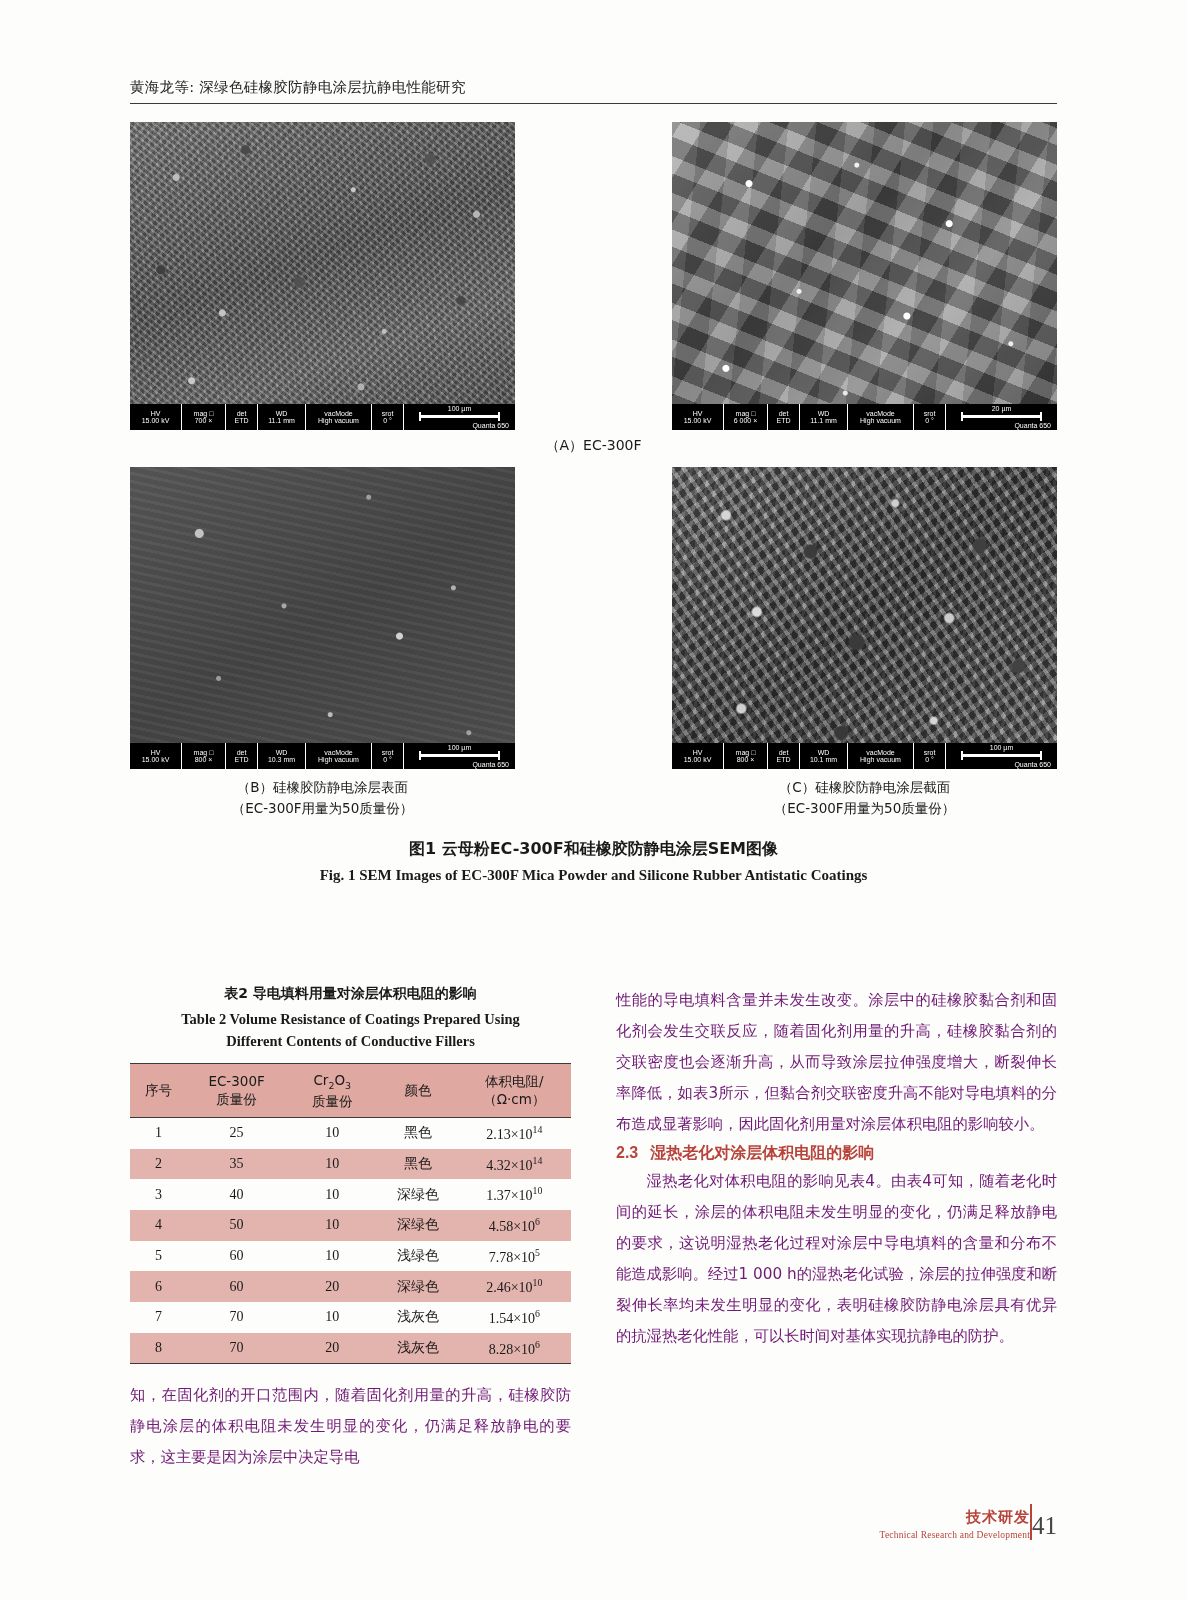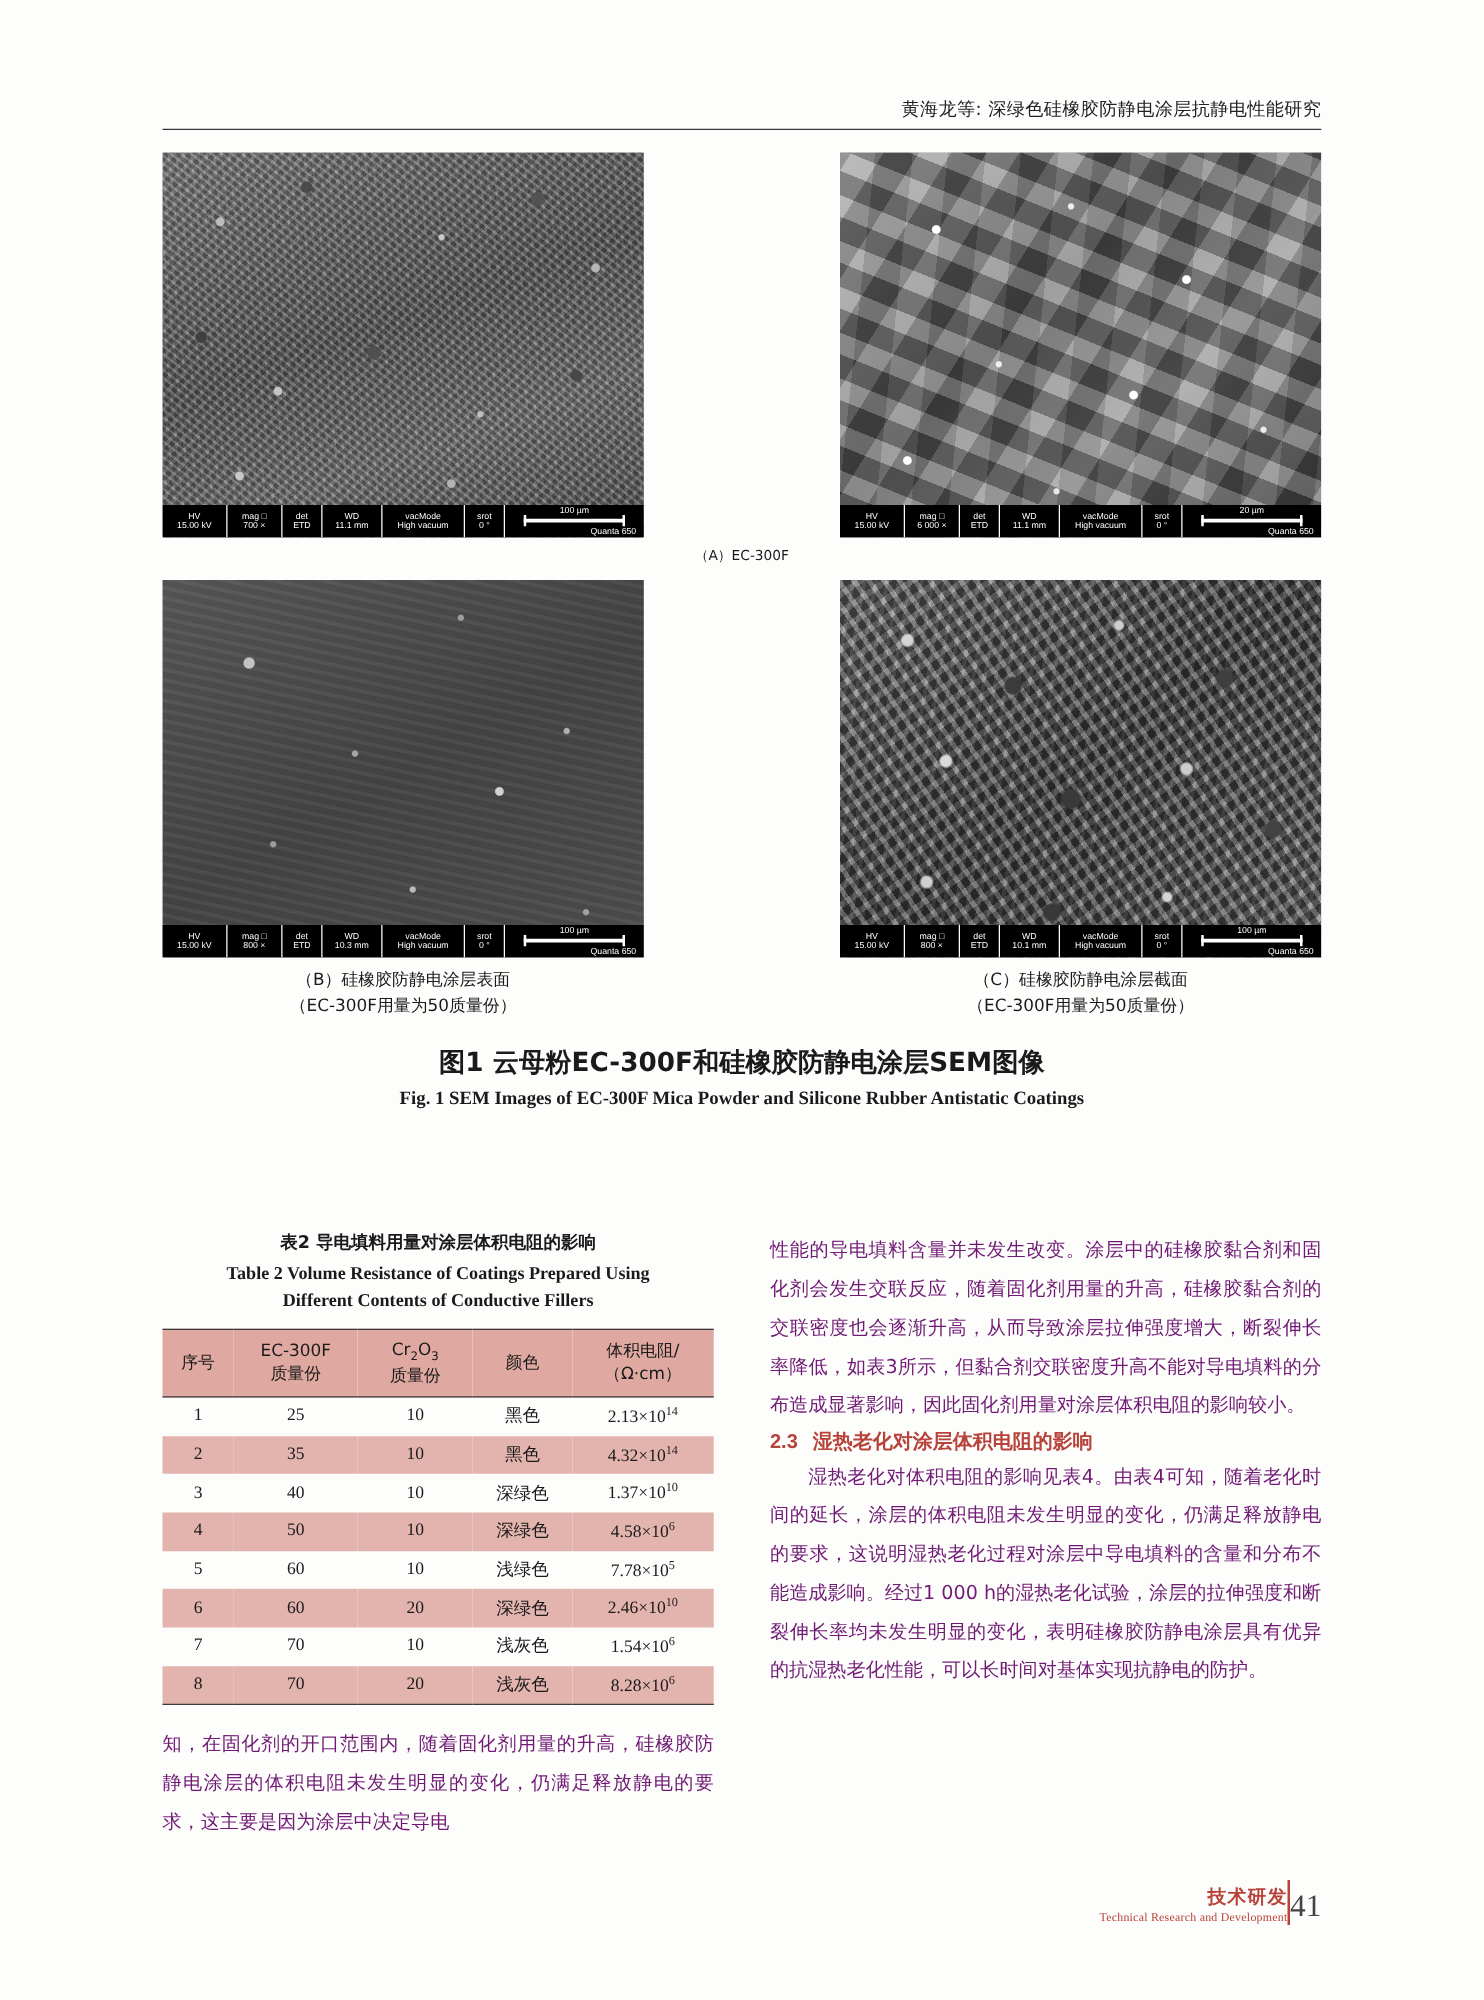--- a/index.html
+++ b/index.html
@@ -22,21 +22,21 @@
     height: 1600px;
     background: #fdfdfc;
   }
 
   
   .runhead {
     position: absolute;
     left: 130px;
     top: 78px;
     width: 927px;
-    text-align: right;
+    text-align: left;
     font-family: "DejaVu Sans", sans-serif;
     font-size: 14.5px;
     color: #222;
     letter-spacing: 0.3px;
   }
   .runhead-rule {
     position: absolute;
     left: 130px;
     top: 103px;
     width: 927px;
@@ -208,40 +208,40 @@
   .db-scale .inst {
     position: absolute;
     bottom: 1px;
     right: 6px;
     font-size: 7px;
   }
 
   .cap-center {
     text-align: center;
     font-family: "DejaVu Sans", sans-serif;
-    font-size: 11px;
+    font-size: 14px;
     color: #1a1a1a;
     margin-top: 7px;
   }
   .sub-caps {
     display: flex;
     justify-content: space-between;
     margin-top: 8px;
   }
   .sub-cap {
     width: 385px;
     text-align: center;
     font-family: "DejaVu Sans", sans-serif;
     font-size: 13.5px;
     line-height: 1.55;
   }
   .fig-title {
     text-align: center;
     margin-top: 20px;
-    font-size: 21px;
+    font-size: 16px;
     font-weight: bold;
     font-family: "DejaVu Sans", sans-serif;
   }
   .fig-title-en {
     text-align: center;
     margin-top: 7px;
     font-size: 15px;
     font-weight: bold;
     font-family: "Liberation Serif", serif;
   }

